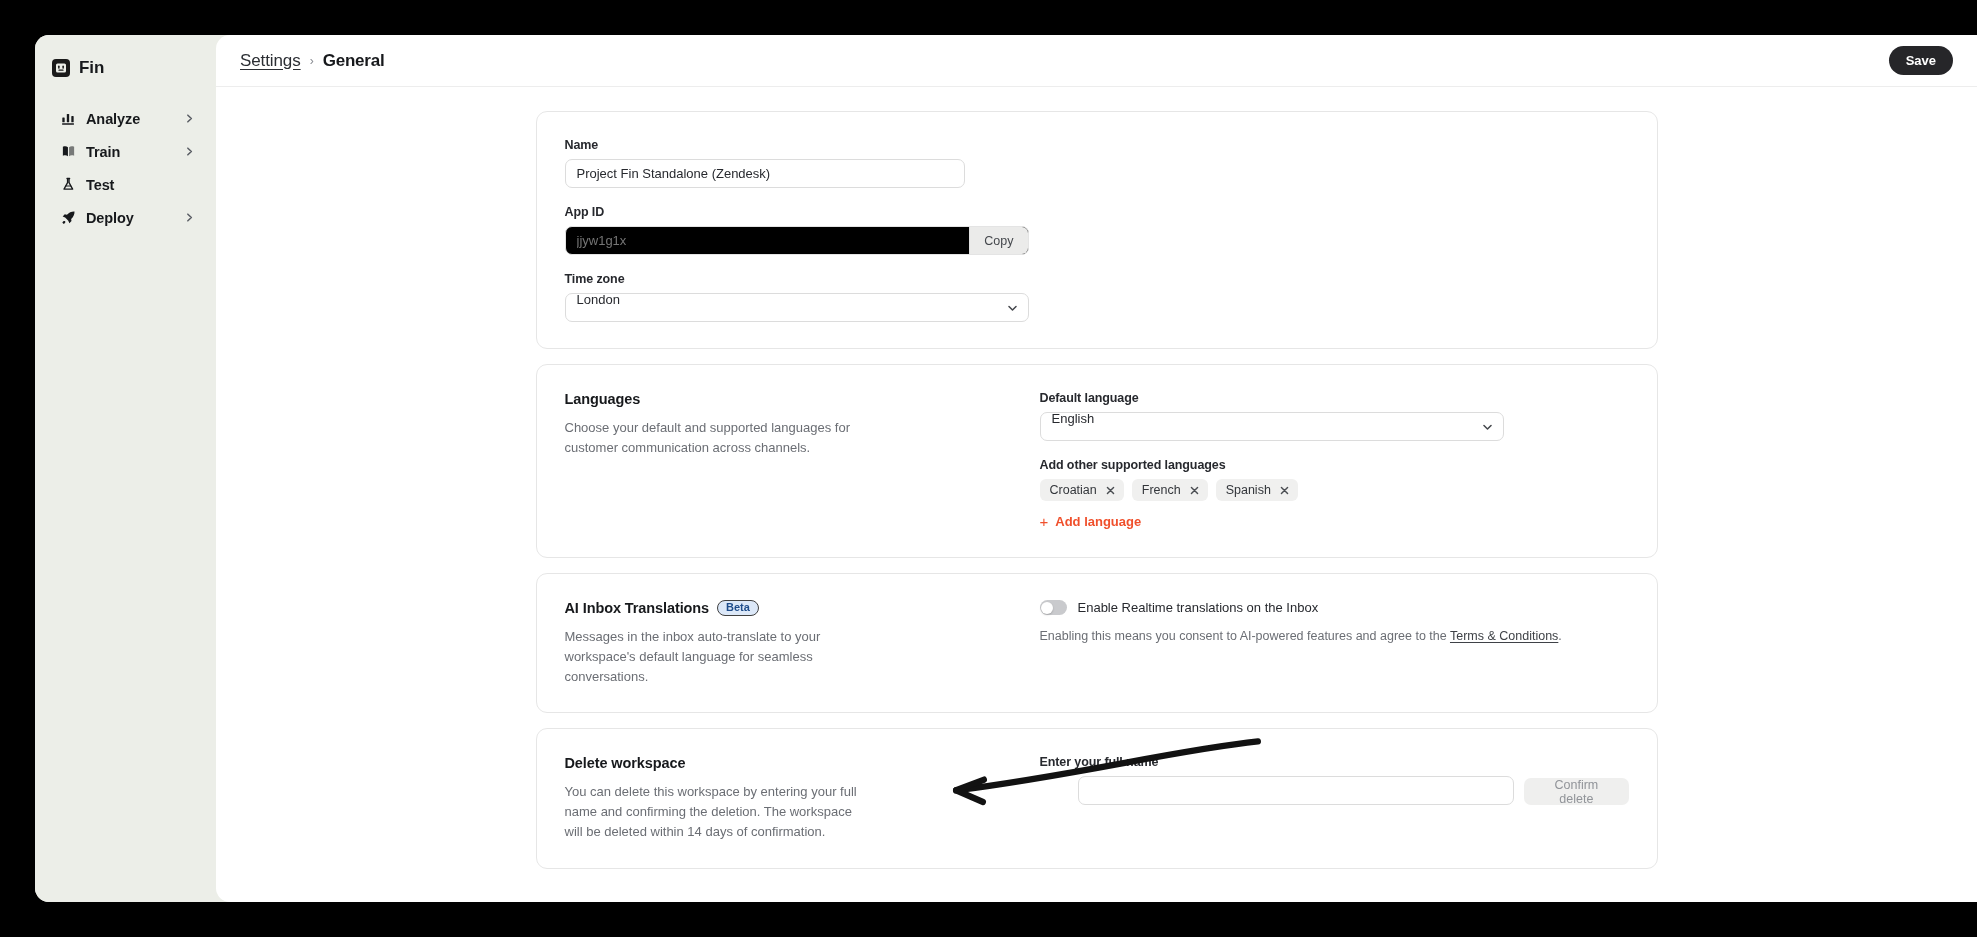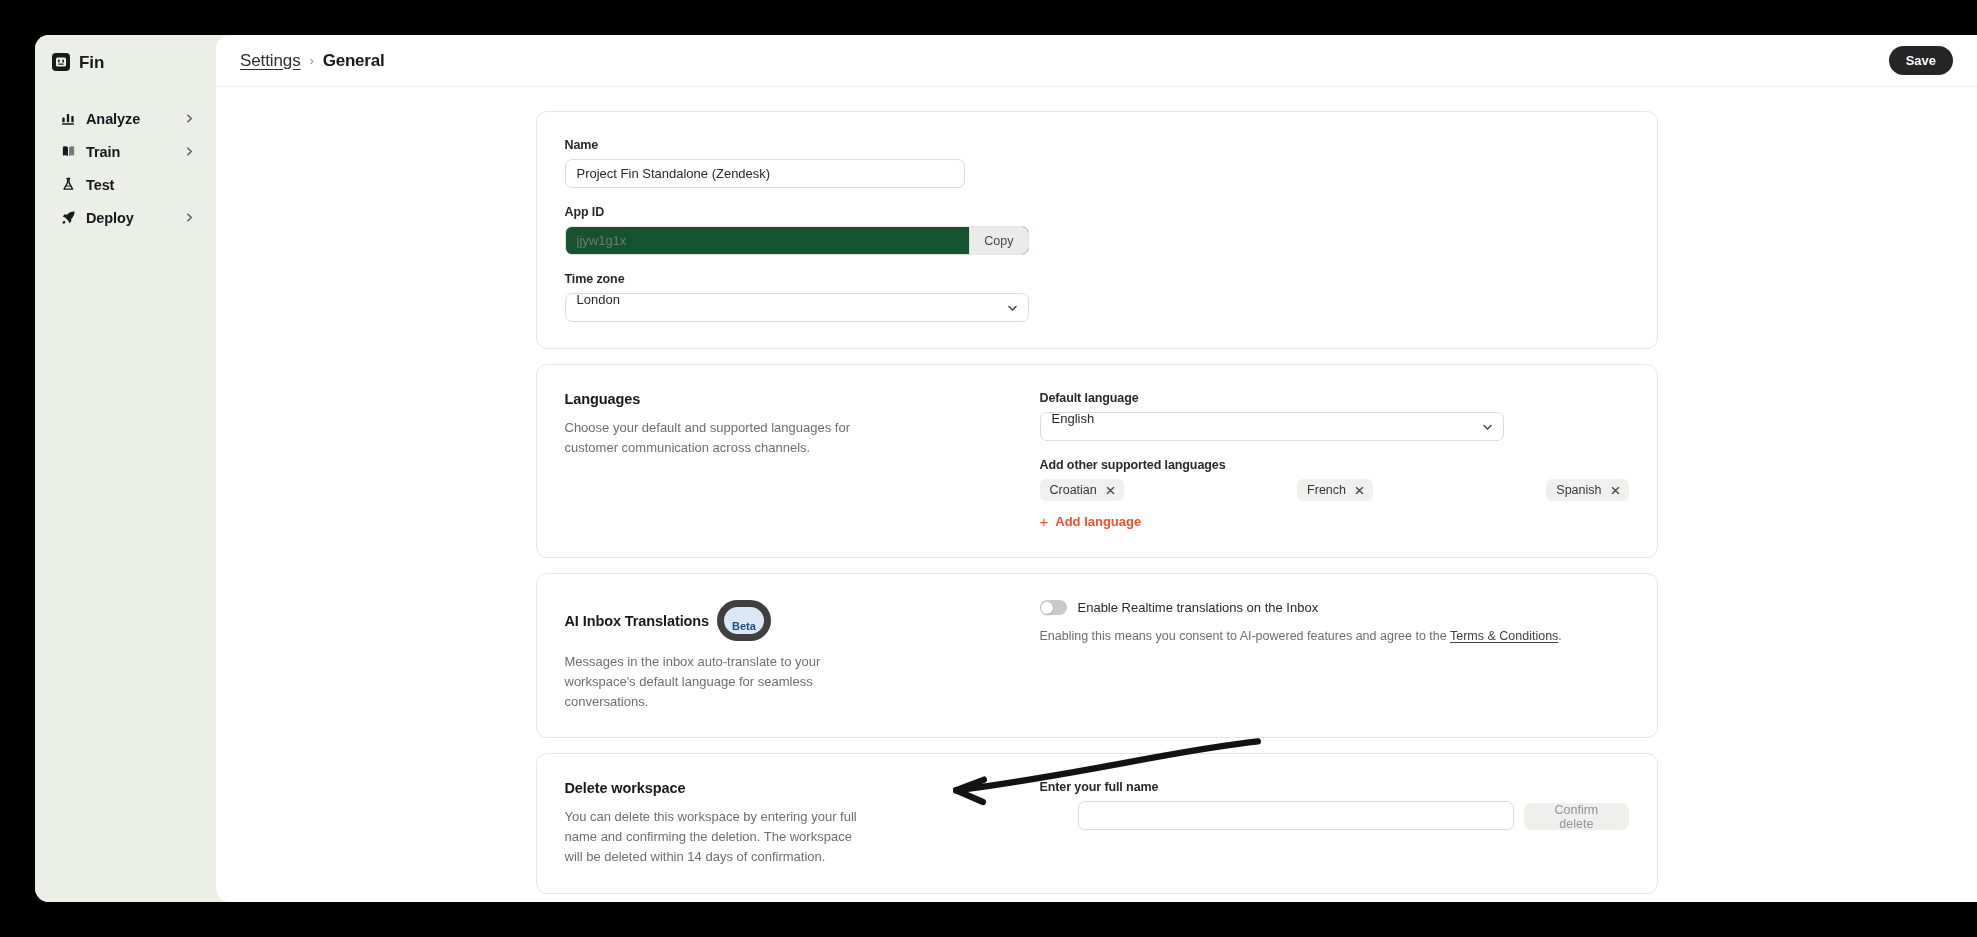--- a/index.html
+++ b/index.html
@@ -21,21 +21,21 @@
   }
 
   
   .sidebar {
     width: 181px;
     flex: 0 0 181px;
     background: #ECEEE8;
     padding: 18px 0 0 0;
   }
   .brand {
-    display: flex; align-items: flex-start; gap: 9px;
+    display: flex; align-items: center; gap: 9px;
     padding: 0 0 0 17px; height: 30px;
   }
   .brand-logo {
     width: 18px; height: 18px; border-radius: 4px;
     background: #1A1A1A;
     display: flex; align-items: center; justify-content: center;
     flex: 0 0 18px;
   }
   .brand-name {
     font-size: 17px; font-weight: 700; color: #17191C; letter-spacing: -0.1px;
@@ -110,22 +110,22 @@
   .card-right { flex: 1 1 auto; }
   .card-title {
     font-size: 14.5px; font-weight: 700; color: #17191C;
     margin-bottom: 11px; letter-spacing: -0.1px;
     display: flex; align-items: center; gap: 8px;
   }
   .card-desc { font-size: 13px; line-height: 1.52; color: #6B6E74; max-width: 305px; }
 
   .badge-beta {
     font-size: 11px; font-weight: 600; color: #1E4C8A;
-    background: #DCE8F8; border: 7px solid #404040;
-    border-radius: 999px; padding: 13px 8px 2px 8px;
+    background: #DCE8F8; border: 1px solid #404040;
+    border-radius: 999px; padding: 0 8px 2px 8px;
     letter-spacing: 0;
   }
 
   .field { margin-bottom: 17px; }
   .field:last-child { margin-bottom: 0; }
   .field-label {
     display: block; font-size: 12.5px; font-weight: 700;
     color: #27292E; margin-bottom: 7px; letter-spacing: -0.1px;
   }
   .text-input {
@@ -133,21 +133,21 @@
     border: 1px solid #DCDCDC; border-radius: 7px;
     padding: 0 11px; font-size: 13px; color: #27292E;
     font-family: inherit; background: #FFFFFF; outline: none;
   }
   .text-input::placeholder { color: #A9ACB2; }
   .text-input.wide { width: 464px; }
 
   .readonly-group {
     display: flex; width: 464px; height: 29px;
     border: 1px solid #E4E4E4; border-radius: 7px; overflow: hidden;
-    background: #14532d;
+    background: #000000;
   }
   .readonly-input {
     flex: 1 1 auto; border: none; background: transparent;
     padding: 0 11px; font-size: 13px; color: #A3A6AC;
     font-family: inherit; outline: none;
   }
   .copy-btn {
     flex: 0 0 auto; background: #EBEBEA; border: none;
     border-left: 1px solid #E0E0E0;
     font-size: 12.5px; color: #44474C; padding: 0 14px;
@@ -162,21 +162,21 @@
     font-size: 13px; color: #27292E;
     display: flex; align-items: center;
     background: #FFFFFF; cursor: pointer;
   }
   .select-chev {
     position: absolute; right: 10px; top: 50%;
     transform: translateY(-50%); color: #44474C;
     pointer-events: none; display: flex;
   }
 
-  .chips { display: flex; gap: 8px; flex-wrap: wrap; margin-bottom: 12px; justify-content: space-between; }
+  .chips { display: flex; gap: 8px; flex-wrap: wrap; margin-bottom: 12px; }
   .chip {
     display: inline-flex; align-items: center; gap: 9px;
     background: #F0F0EF; border-radius: 6px;
     padding: 4px 9px 4px 10px;
     font-size: 12.5px; color: #33363B;
   }
   .chip-x {
     cursor: pointer; color: #4A4D52; font-size: 11px;
     font-weight: 700; line-height: 1; display: flex;
   }

